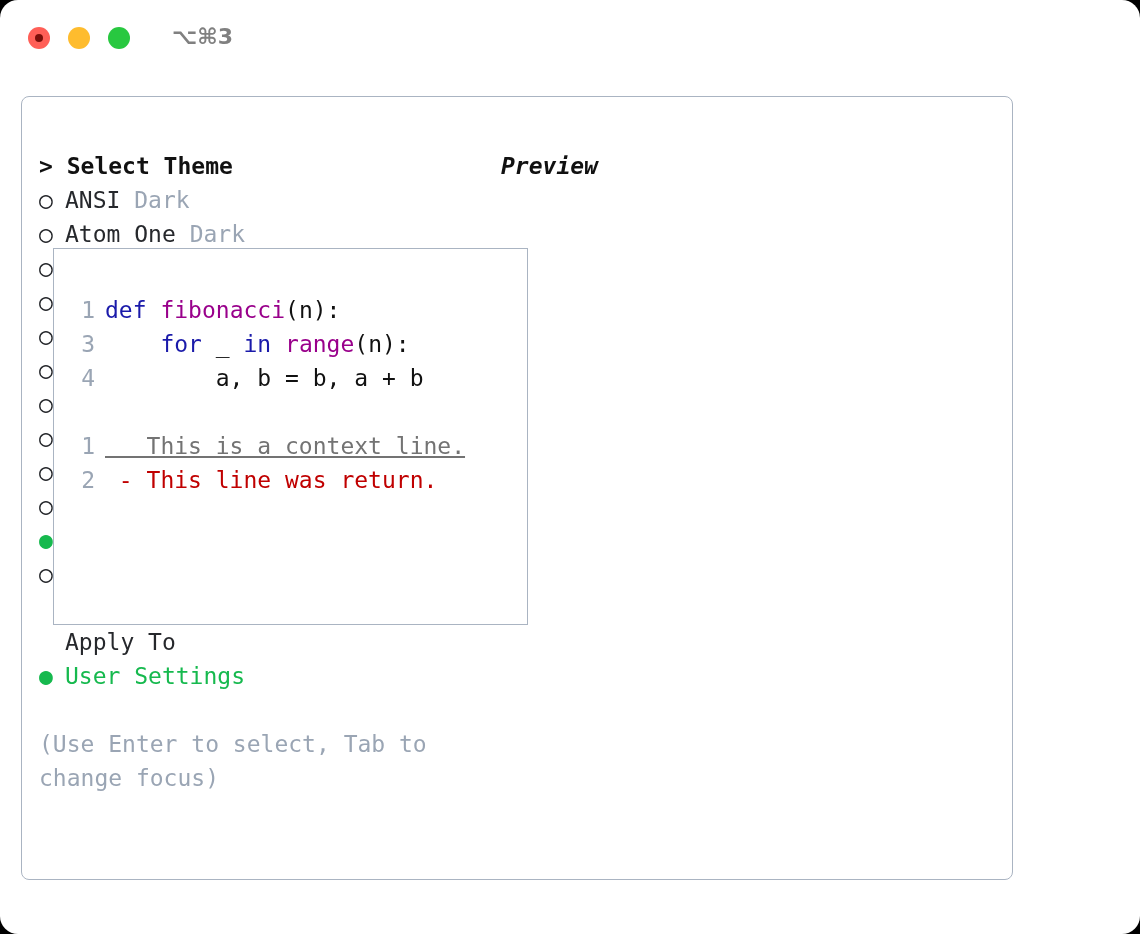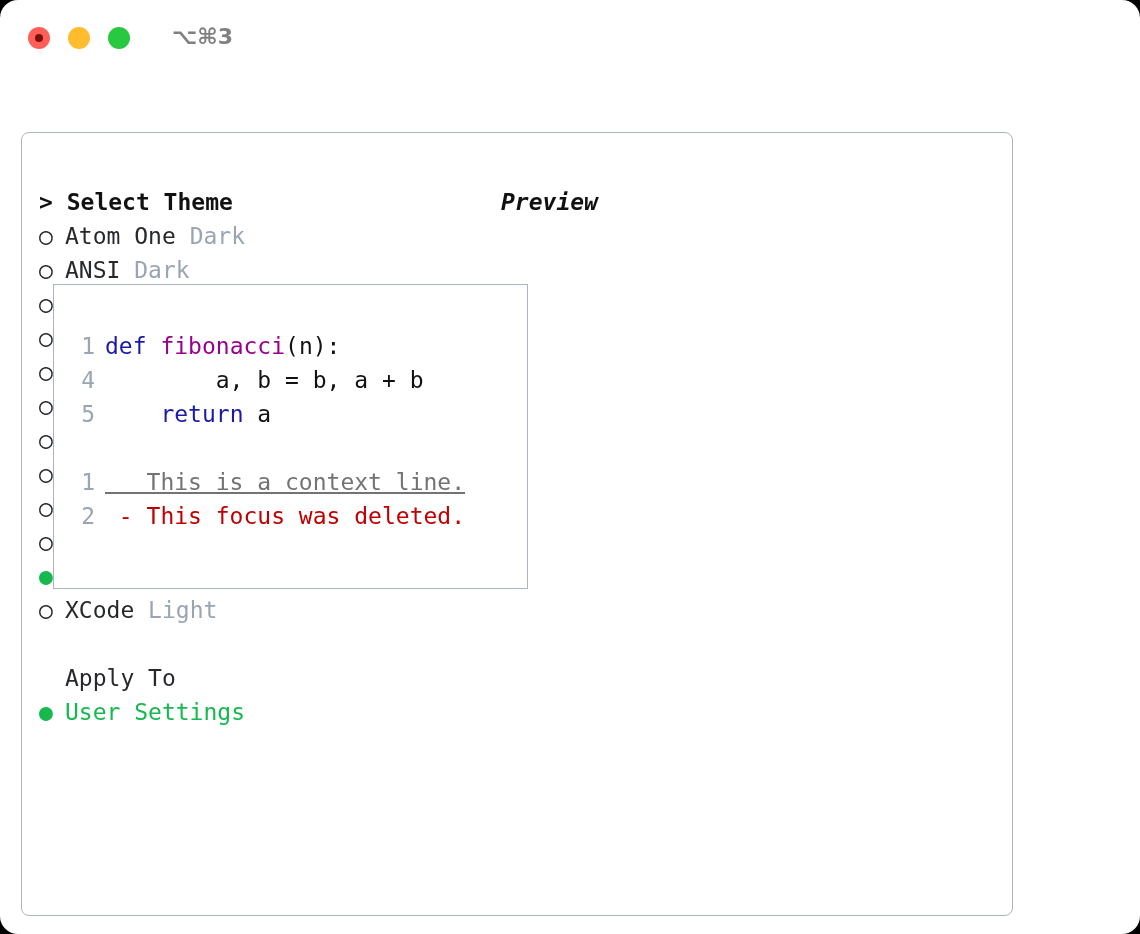--- a/index.html
+++ b/index.html
@@ -67,21 +67,20 @@
   .panel {
     position: absolute;
     left: 21px;
     top: 96px;
     width: 992px;
     height: 784px;
     border: 1.5px solid #aab4c2;
     border-radius: 8px;
     background: #ffffff;
     box-sizing: border-box;
-    margin-top: 36px;
   }
 
   
   .left-col {
     position: absolute;
     left: 17px;
     top: 52px;
     width: 440px;
   }
   .right-col {
@@ -140,21 +139,21 @@
     color: #111111;
     line-height: 34px;
     white-space: pre;
     font-style: italic;
   }
   .code-box {
     position: absolute;
     left: 31px;
     top: 151px;
     width: 475px;
-    height: 305px;
+    height: 377px;
     border: 1.5px solid #aab4c2;
     background: #ffffff;
     box-sizing: border-box;
   }
   .code-lines {
     position: absolute;
     left: 17px;
     top: 44px;
     font-size: 23px;
     line-height: 34px;
@@ -185,50 +184,51 @@
     <div class="dot dot-min"></div>
     <div class="dot dot-max"></div>
     <div class="shortcut">⌥⌘3</div>
   </div>
 
   <div class="panel">
 
     <div class="left-col">
       <div class="heading">&gt; Select Theme</div>
       <div id="theme-options">
+          <div class="opt-row"><span class="marker">○</span><span class="opt-label">ANSI</span><span class="opt-variant"> Dark</span></div>
           <div class="opt-row"><span class="marker">○</span><span class="opt-label">Atom One</span><span class="opt-variant"> Dark</span></div>
-          <div class="opt-row"><span class="marker">○</span><span class="opt-label">ANSI</span><span class="opt-variant"> Dark</span></div>
           <div class="opt-row"><span class="marker">○</span><span class="opt-label">Ayu</span><span class="opt-variant"> Dark</span></div>
           <div class="opt-row"><span class="marker">○</span><span class="opt-label">Default</span><span class="opt-variant"> Dark</span></div>
           <div class="opt-row"><span class="marker">○</span><span class="opt-label">Dracula</span><span class="opt-variant"> Dark</span></div>
           <div class="opt-row"><span class="marker">○</span><span class="opt-label">GitHub</span><span class="opt-variant"> Dark</span></div>
           <div class="opt-row"><span class="marker">○</span><span class="opt-label">ANSI Light</span><span class="opt-variant"> Light</span></div>
           <div class="opt-row"><span class="marker">○</span><span class="opt-label">Ayu Light</span><span class="opt-variant"> Light</span></div>
           <div class="opt-row"><span class="marker">○</span><span class="opt-label">Default Light</span><span class="opt-variant"> Light</span></div>
           <div class="opt-row"><span class="marker">○</span><span class="opt-label">GitHub Light</span><span class="opt-variant"> Light</span></div>
           <div class="opt-row selected"><span class="marker sel">●</span><span class="opt-label">Google Code</span><span class="opt-variant"> Light</span></div>
           <div class="opt-row"><span class="marker">○</span><span class="opt-label">XCode</span><span class="opt-variant"> Light</span></div>
         </div>
       <div class="spacer-line"></div>
       <div class="subheading">Apply To</div>
       <div id="apply-options">
           <div class="opt-row selected"><span class="marker sel">●</span><span class="opt-label">User Settings</span></div>
         </div>
       <div class="spacer-line"></div>
+      <div class="hint">(Use Enter to select, Tab to change focus)</div>
     </div>
 
     <div class="right-col">
       <div class="preview-title">Preview</div>
     </div>
 
     <div class="code-box">
       <div class="code-lines" id="code-lines">
           <div class="code-line"><span class="ln">1</span><span class="tok-kw">def</span><span class="tok-txt"> </span><span class="tok-fn">fibonacci</span><span class="tok-txt">(n):</span></div>
+          <div class="code-line"><span class="ln">3</span><span class="tok-txt">    </span><span class="tok-kw">for</span><span class="tok-txt"> _ </span><span class="tok-kw">in</span><span class="tok-txt"> </span><span class="tok-fn">range</span><span class="tok-txt">(n):</span></div>
           <div class="code-line"><span class="ln">4</span><span class="tok-txt">        a, b = b, a + b</span></div>
-          <div class="code-line"><span class="ln">5</span><span class="tok-txt">    </span><span class="tok-kw">return</span><span class="tok-txt"> a</span></div>
           <div class="code-line"><span class="ln"></span><span class="tok-txt"></span></div>
           <div class="code-line"><span class="ln">1</span><span class="tok-ctx">   This is a context line.</span></div>
-          <div class="code-line"><span class="ln">2</span><span class="tok-del"> - This focus was deleted.</span></div>
+          <div class="code-line"><span class="ln">2</span><span class="tok-del"> - This line was return.</span></div>
         </div>
     </div>
 
   </div>
 </div>
 
 </body></html>

